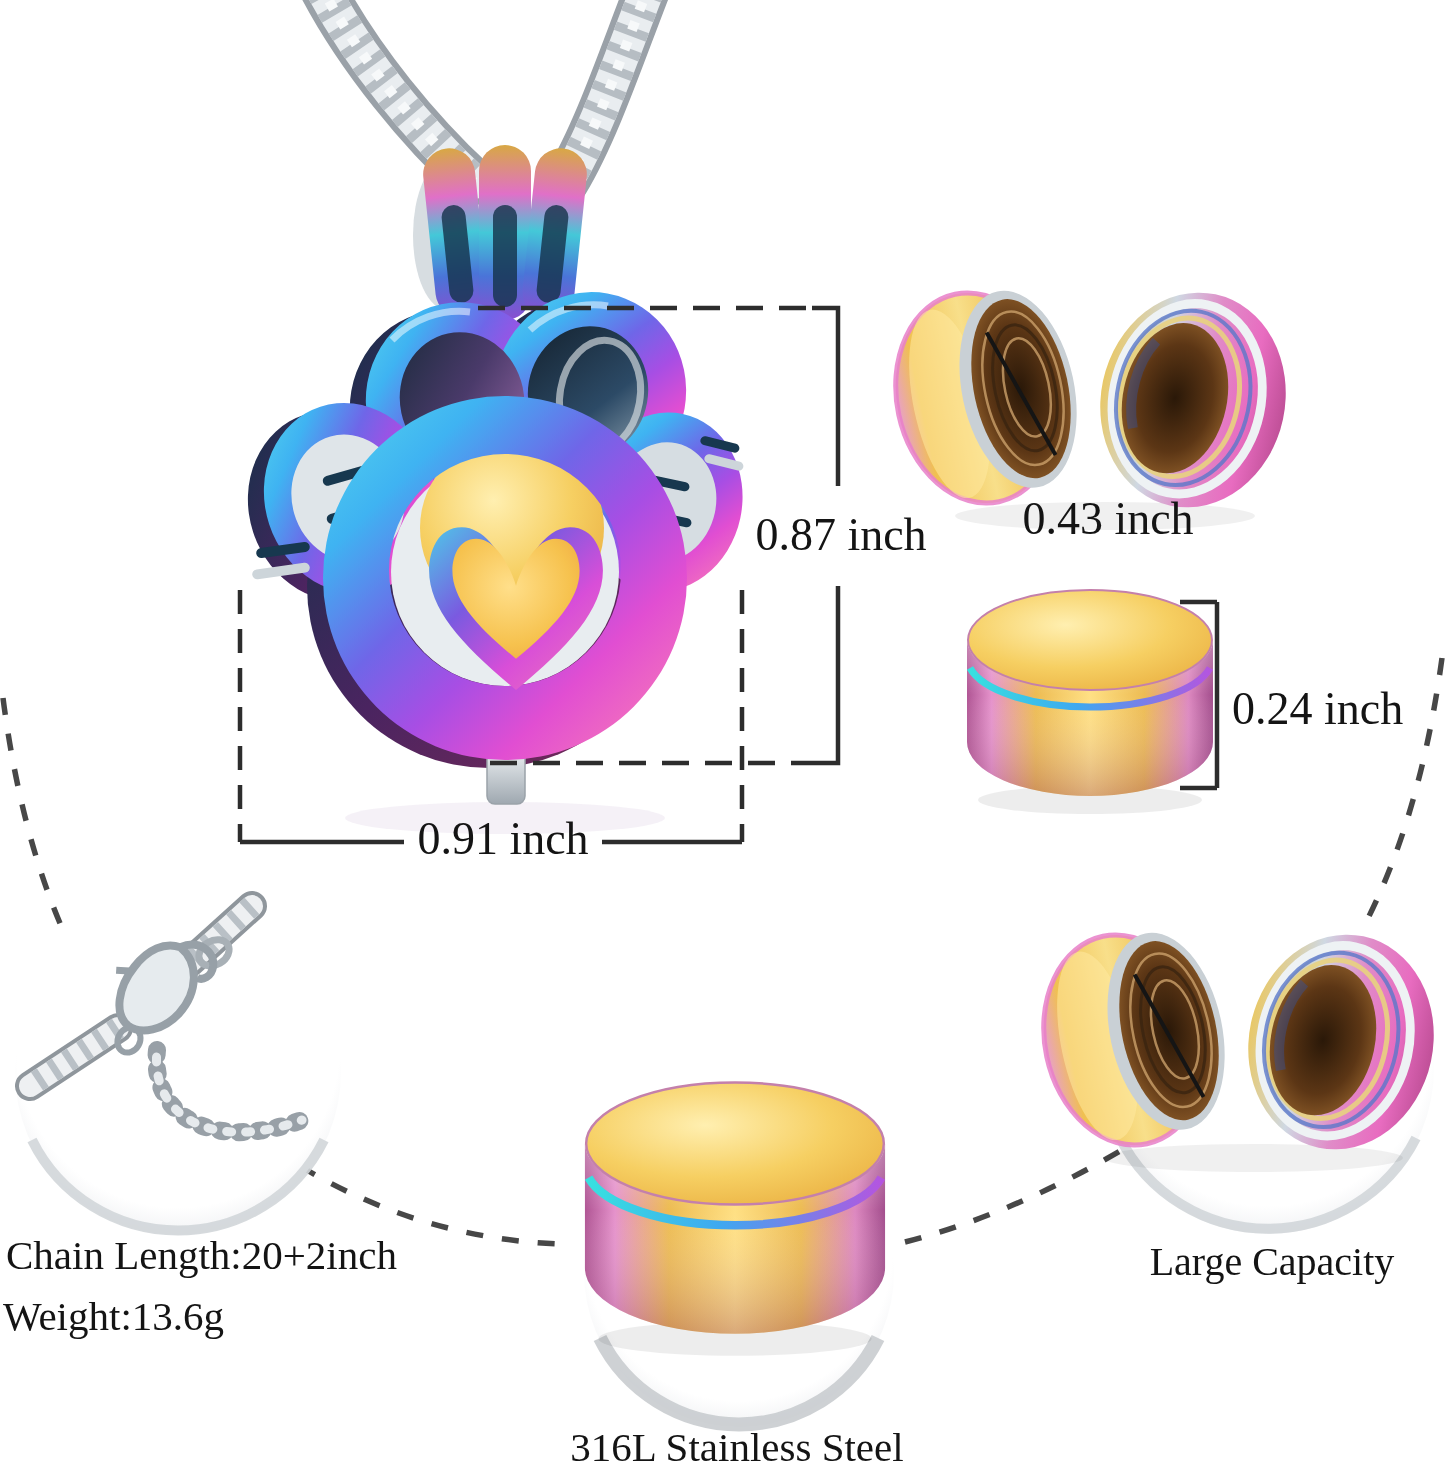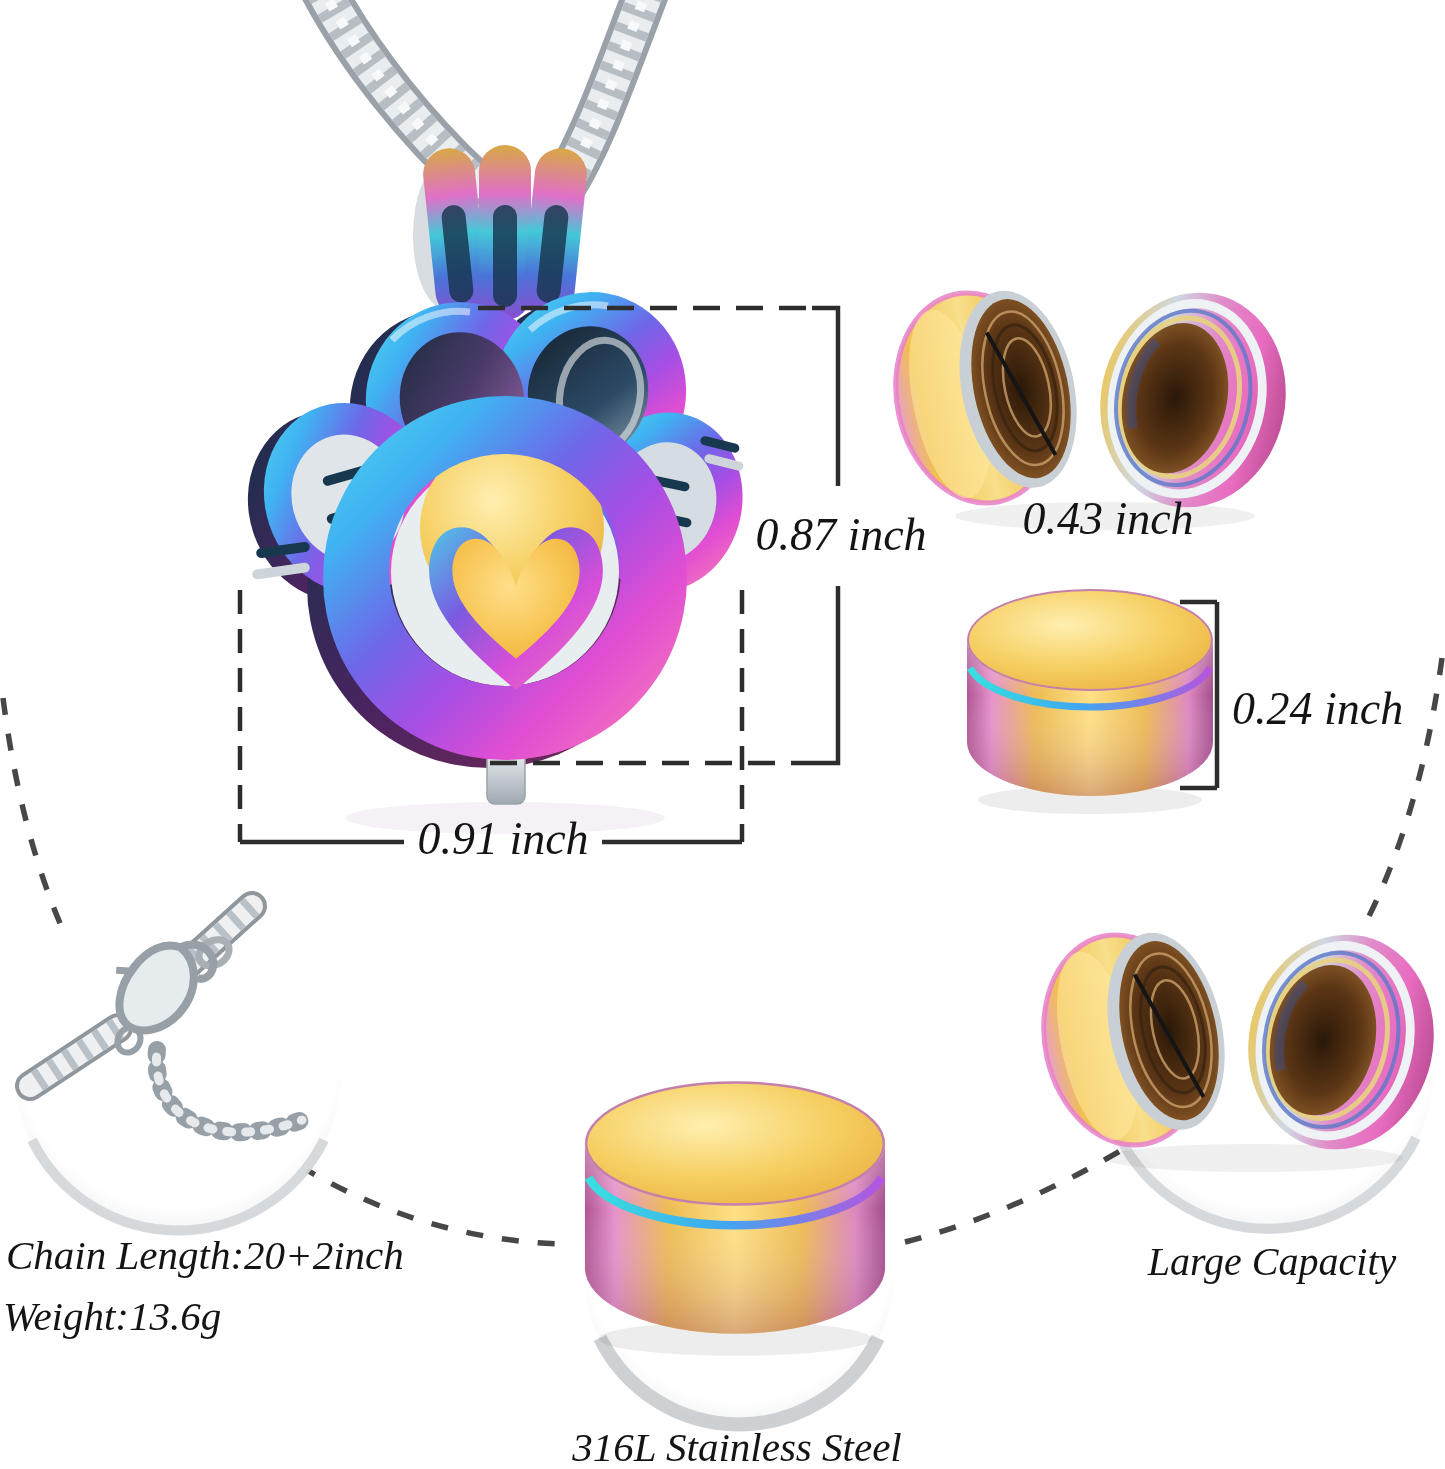--- a/index.html
+++ b/index.html
@@ -1,17 +1,17 @@
 <!DOCTYPE html>
 <html><head>
 <meta charset="utf-8">
 <style>
   html,body{margin:0;padding:0;background:#ffffff;}
   .stage{position:relative;width:1445px;height:1469px;background:#a21caf;overflow:hidden;
-         font-family:"Liberation Serif", serif;font-style:italic;}
+         font-family:"Liberation Serif", serif;}
   svg{display:block;}
   .dim{font-family:"Liberation Serif", serif;font-size:46px;fill:#141414;}
   .cap{font-family:"Liberation Serif", serif;font-size:41px;fill:#141414;}
   .cap-sm{font-family:"Liberation Serif", serif;font-size:40px;fill:#141414;}
 </style>
 </head>
 <body>
 
 <div class="stage">
 <svg width="1445" height="1469" viewBox="0 0 1445 1469">

